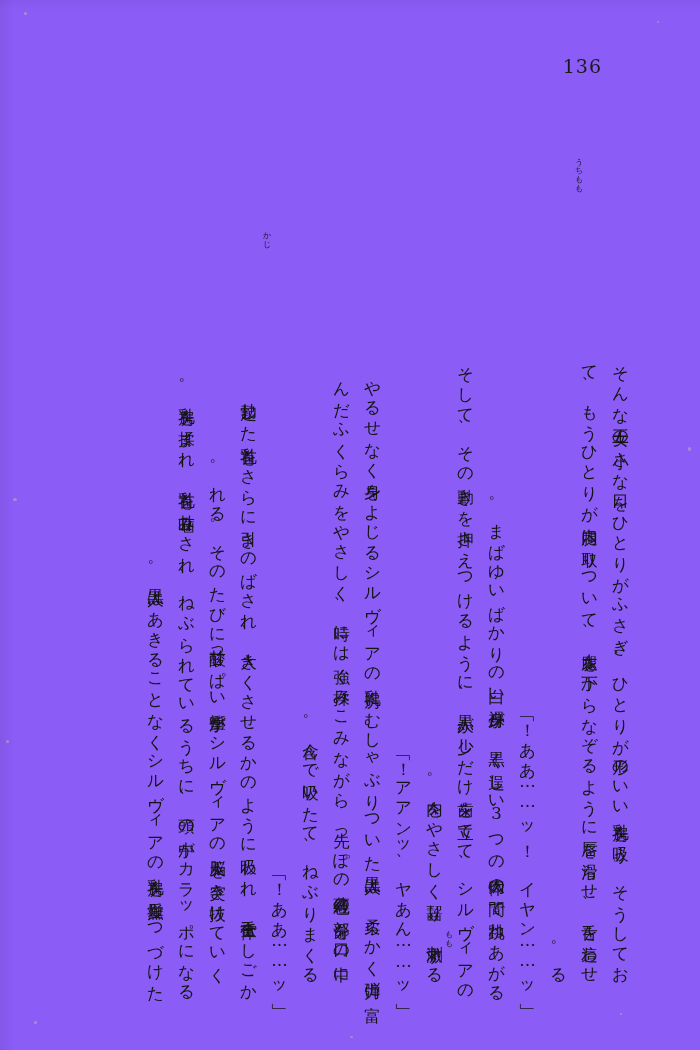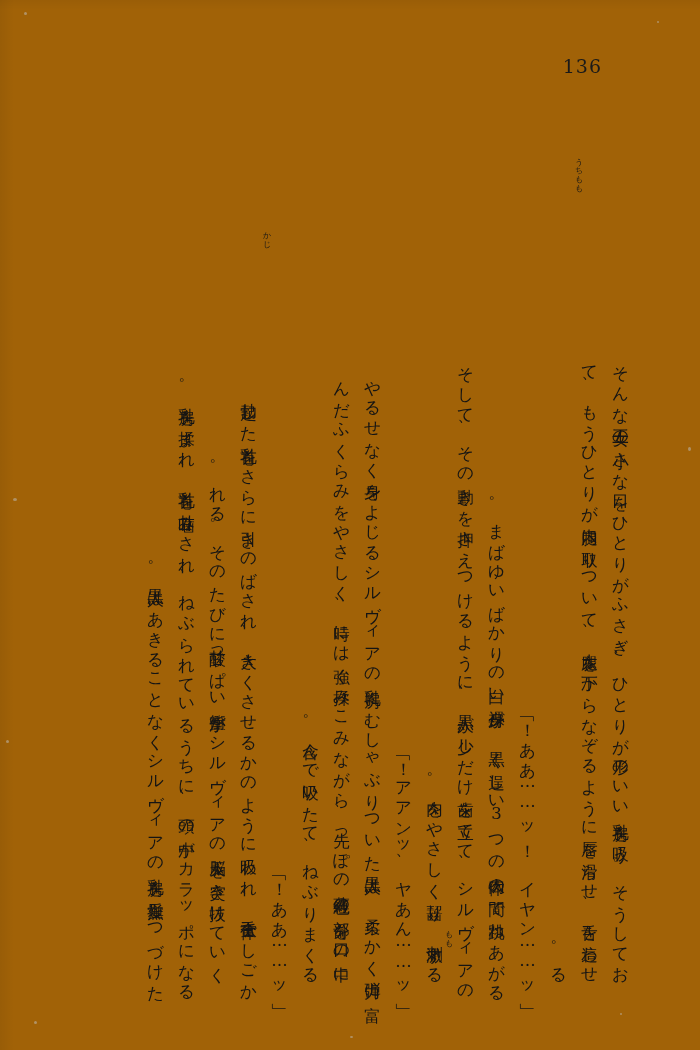--- a/index.html
+++ b/index.html
@@ -15,21 +15,21 @@
     overflow: hidden;
     position: relative;
   }
 
   #page {
     position: absolute;
     left: 0;
     top: 0;
     width: 700px;
     height: 1050px;
-    background: #a16207;
+    background: #8b5cf6;
   }
 
   
   #page-number {
     position: absolute;
     top: 55px;
     right: 98px;
     font-size: 19px;
     letter-spacing: 1px;
     color: #1a1a1a;

